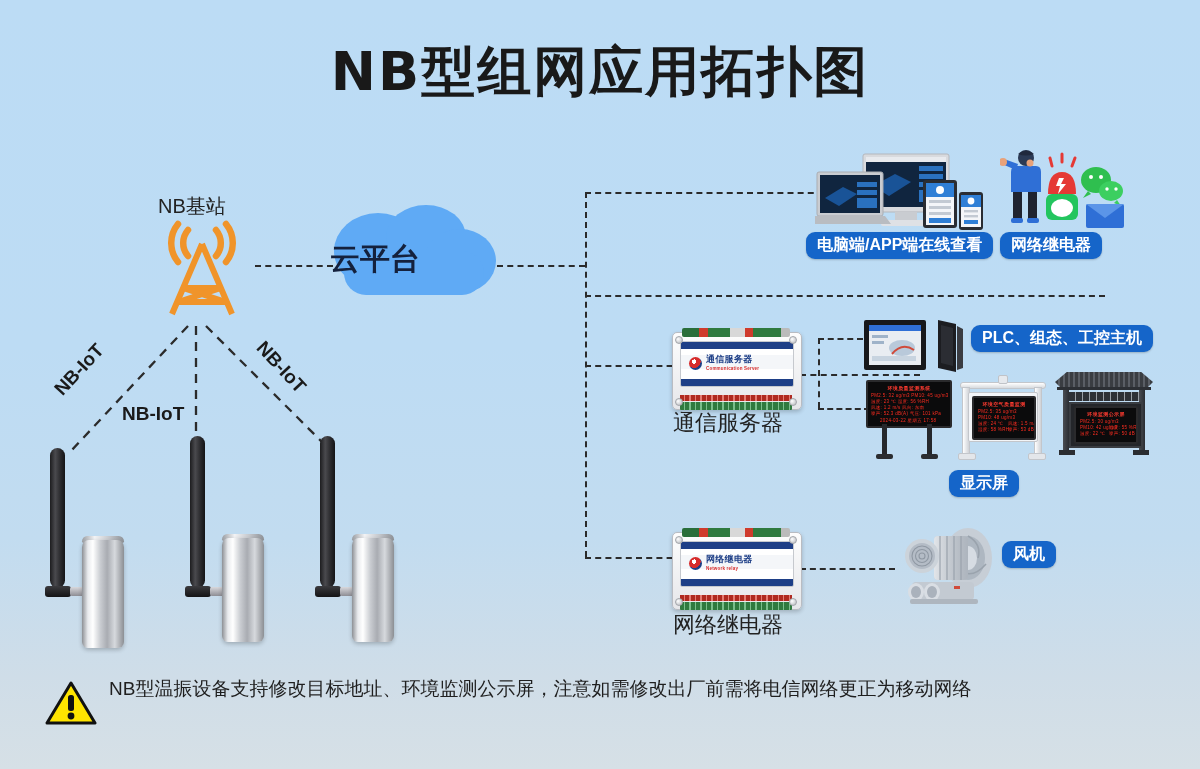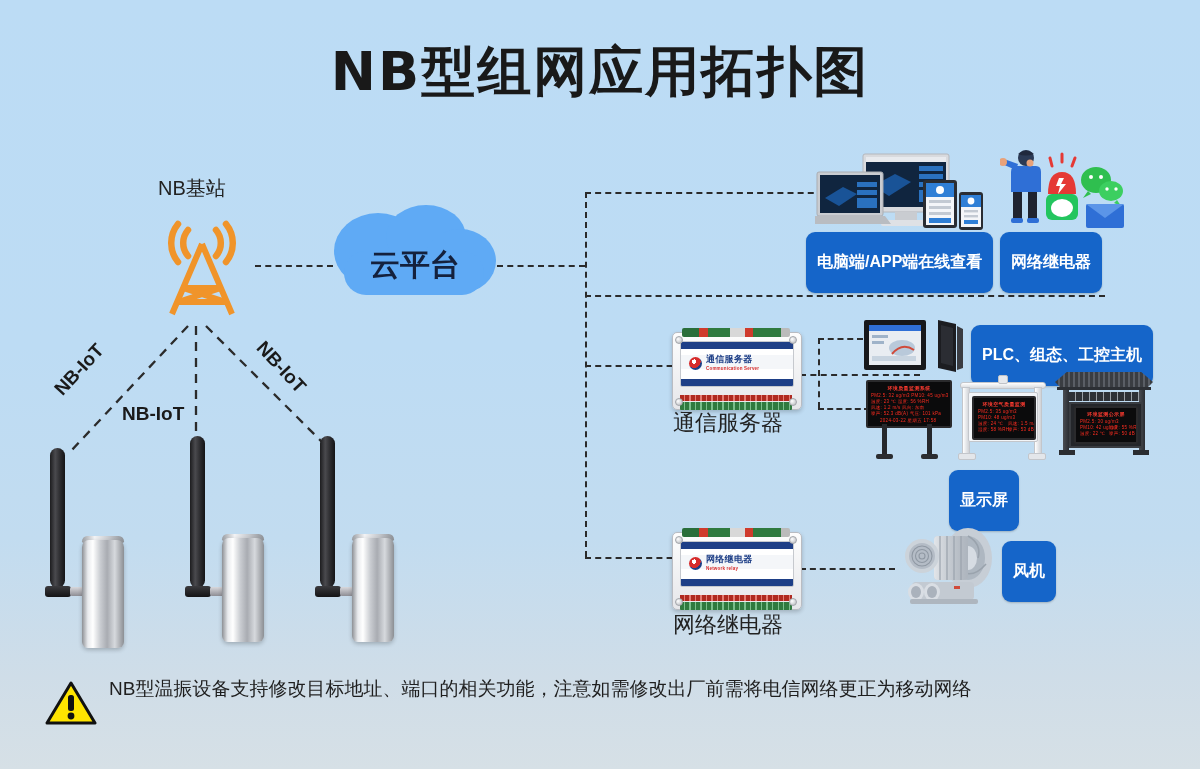--- a/index.html
+++ b/index.html
@@ -18,35 +18,35 @@
     font-family:"DejaVu Sans","Liberation Sans",sans-serif;
   }
 
   
   .plainlabel{color:#222;font-size:20px;white-space:nowrap;}
   .biglabel{color:#222;font-size:22px;white-space:nowrap;}
 
   
   .badge{
     background:#1565c9;color:#fff;font-weight:bold;
-    border-radius:9px;padding:20px 11px;font-size:16px;white-space:nowrap;
+    border-radius:9px;padding:3px 11px;font-size:16px;white-space:nowrap;
     box-shadow:0 1px 2px rgba(0,0,0,.2);
   }
 
   
   .nbiot{font-size:19px;font-weight:bold;color:#1a1a1a;white-space:nowrap;}
 
   
   .dash-h{height:0;border-top:2.5px dashed #2b2b2b;}
   .dash-v{width:0;border-left:2.5px dashed #2b2b2b;}
 
   
   #cloud{left:330px;top:203px;width:170px;height:108px;}
   .cloudtext{
-    position:absolute;left:0;top:42px;width:170px;text-align:center;
+    position:absolute;left:0;top:36px;width:170px;text-align:left;
     font-size:30px;font-weight:bold;color:#14213d;z-index:3;
     font-family:"DejaVu Sans","Liberation Sans",sans-serif;
   }
 
   
   #tower{left:150px;top:218px;width:104px;height:104px;}
 
   
   .sensor{width:110px;height:200px;}
   .sensor .ant{
@@ -159,21 +159,21 @@
 <div class="abs dash-h" style="left:818px;top:408px;width:52px;"></div>
 
 <div class="abs dash-h" style="left:800px;top:568px;width:95px;"></div>
 
 <svg class="abs" style="left:0;top:300px;width:420px;height:180px;overflow:visible;">
   <line x1="188" y1="26" x2="70" y2="152" stroke="#2b2b2b" stroke-width="2.3" stroke-dasharray="9,7"></line>
   <line x1="196" y1="26" x2="196" y2="150" stroke="#2b2b2b" stroke-width="2.3" stroke-dasharray="9,7"></line>
   <line x1="206" y1="26" x2="330" y2="150" stroke="#2b2b2b" stroke-width="2.3" stroke-dasharray="9,7"></line>
 </svg>
 
-<div class="abs plainlabel" style="left:158px;top:175px;text-align:center;">NB基站</div>
+<div class="abs plainlabel" style="left:158px;top:193px;text-align:center;">NB基站</div>
 
 <div class="abs" id="tower">
   <svg width="104" height="104" viewBox="0 0 104 104">
     <g stroke="#f0942a" stroke-width="6.5" fill="none" stroke-linecap="round">
       <path d="M38 38 A20 20 0 0 1 38 12"></path>
       <path d="M28 44 A30 30 0 0 1 28 6"></path>
       <path d="M66 38 A20 20 0 0 0 66 12"></path>
       <path d="M76 44 A30 30 0 0 0 76 6"></path>
     </g>
     <g stroke="#f0942a" stroke-width="6" fill="none" stroke-linejoin="round">
@@ -473,15 +473,15 @@
 </div>
 <div class="abs badge" style="left:1002px;top:541px;">风机</div>
 
 <div class="abs" id="note">
   <svg class="warnicon" viewBox="0 0 52 46">
     <path d="M26 3 L50 43 L2 43 Z" fill="#ffe400" stroke="#111" stroke-width="3" stroke-linejoin="round"></path>
     <rect x="23" y="15" width="6" height="16" rx="2.5" fill="#111"></rect>
     <circle cx="26" cy="36" r="3.4" fill="#111"></circle>
   </svg>
   <div>
-    <div class="notebody">NB型温振设备支持修改目标地址、端口的相关功能，注意如需修改出厂前需将电信网络更正为移动网络</div>
+    <div class="notebody">NB型温振设备支持修改目标地址、环境监测公示屏，注意如需修改出厂前需将电信网络更正为移动网络</div>
   </div>
 </div>
 
 </body></html>

